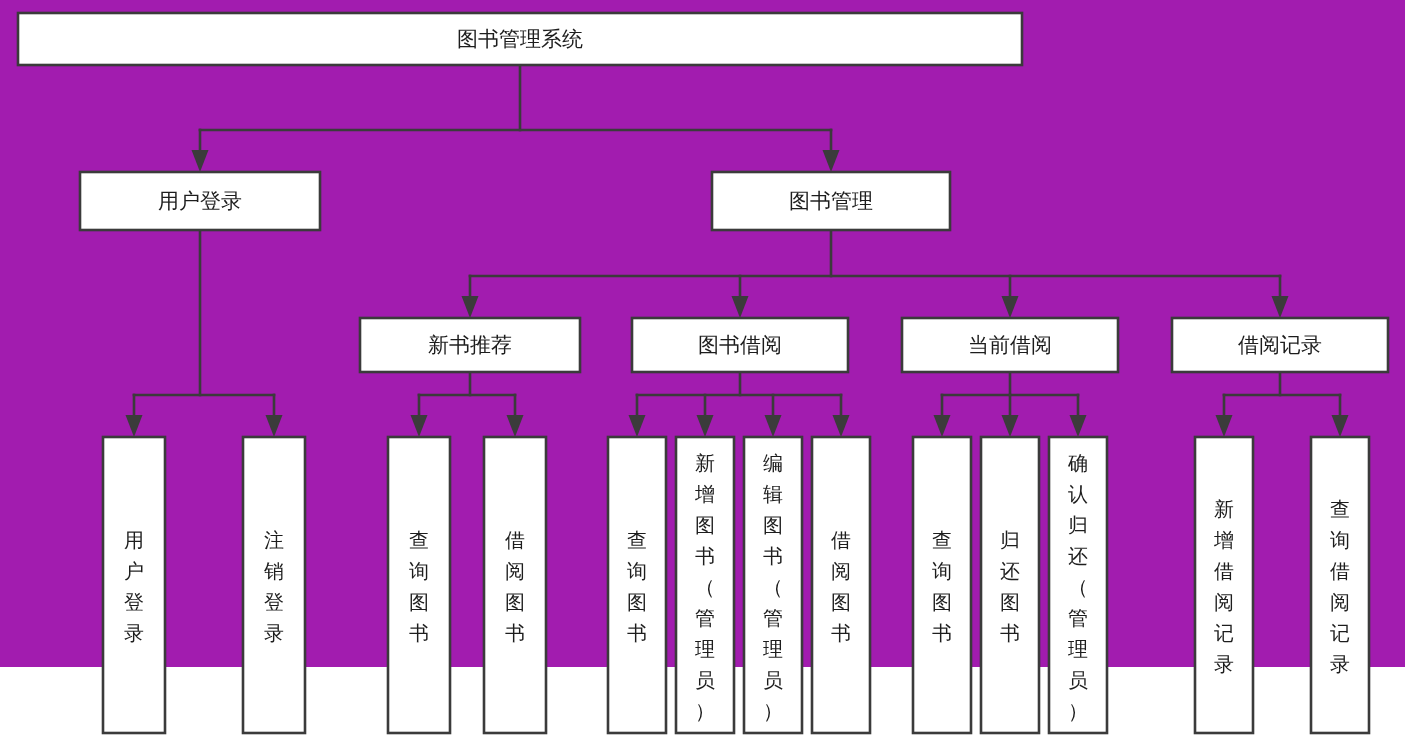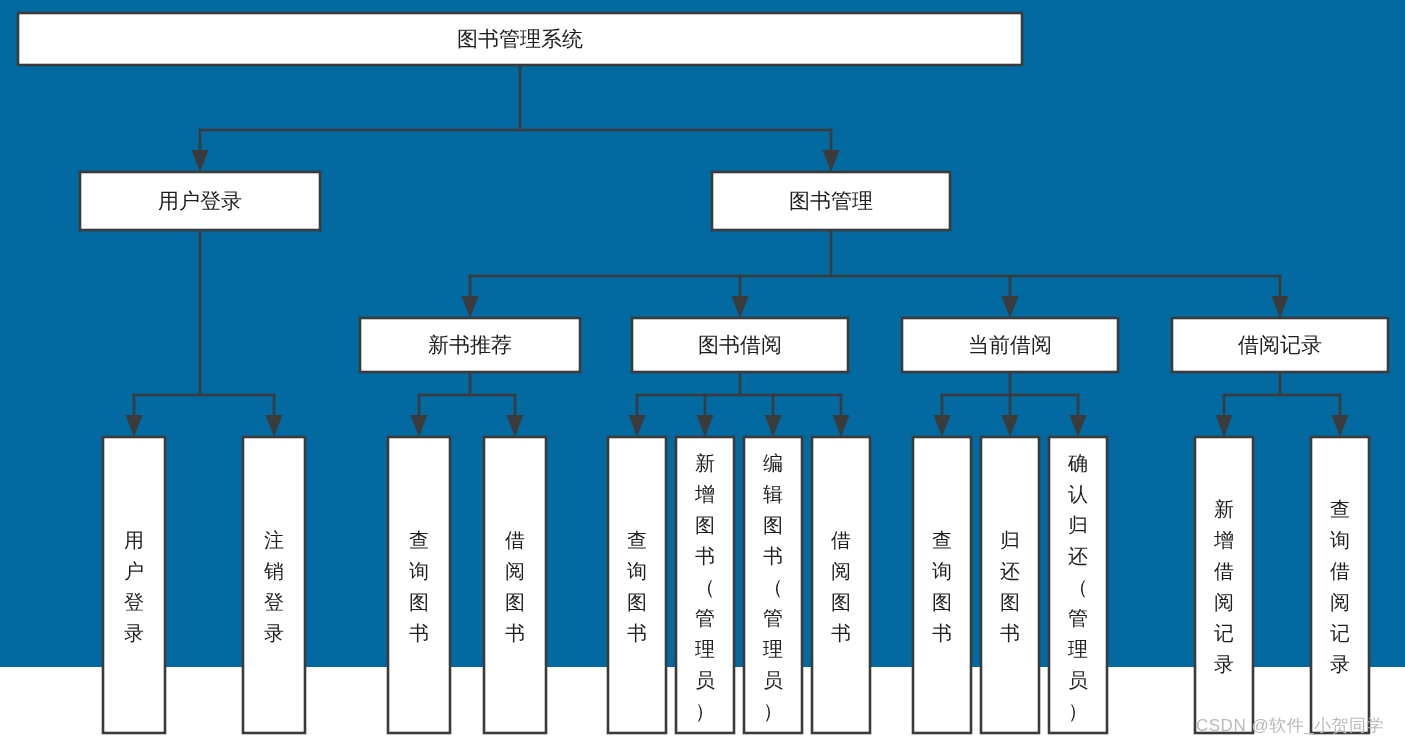--- a/index.html
+++ b/index.html
@@ -11,21 +11,21 @@
     width: 1405px;
     height: 747px;
     font-family: "Liberation Sans", "DejaVu Sans", sans-serif;
     overflow: hidden;
     position: relative;
   }
   #diagram-root {
     position: relative;
     width: 1405px;
     height: 667px;
-    background: #0369a1;
+    background: #a21caf;
   }
   svg.flow {
     position: absolute;
     left: 0;
     top: 0;
     width: 1405px;
     height: 747px;
     display: block;
   }
   .node-rect {
@@ -203,14 +203,13 @@
         <g>
           <rect class="node-rect" x="1195" y="437" width="58" height="296"></rect>
           <text class="node-label-v" x="1224" y="516.18"><tspan x="1224" dy="0">新</tspan><tspan x="1224" dy="31">增</tspan><tspan x="1224" dy="31">借</tspan><tspan x="1224" dy="31">阅</tspan><tspan x="1224" dy="31">记</tspan><tspan x="1224" dy="31">录</tspan></text>
         </g>
         <g>
           <rect class="node-rect" x="1311" y="437" width="58" height="296"></rect>
           <text class="node-label-v" x="1340" y="516.18"><tspan x="1340" dy="0">查</tspan><tspan x="1340" dy="31">询</tspan><tspan x="1340" dy="31">借</tspan><tspan x="1340" dy="31">阅</tspan><tspan x="1340" dy="31">记</tspan><tspan x="1340" dy="31">录</tspan></text>
         </g>
       </g>
   </svg>
-  <div class="watermark">CSDN @软件_小贺同学</div>
 </div>
 
 </body></html>

